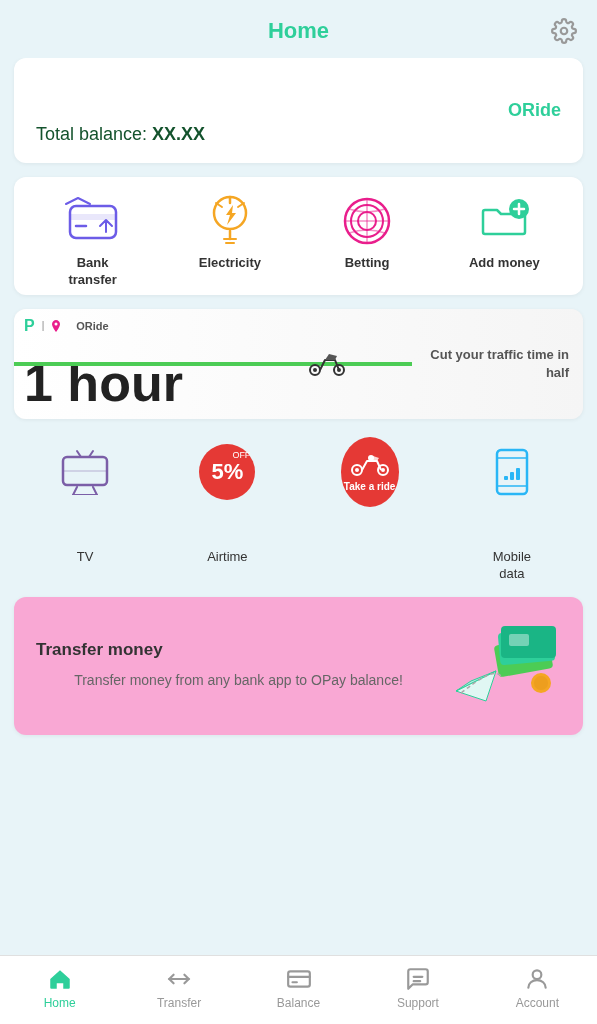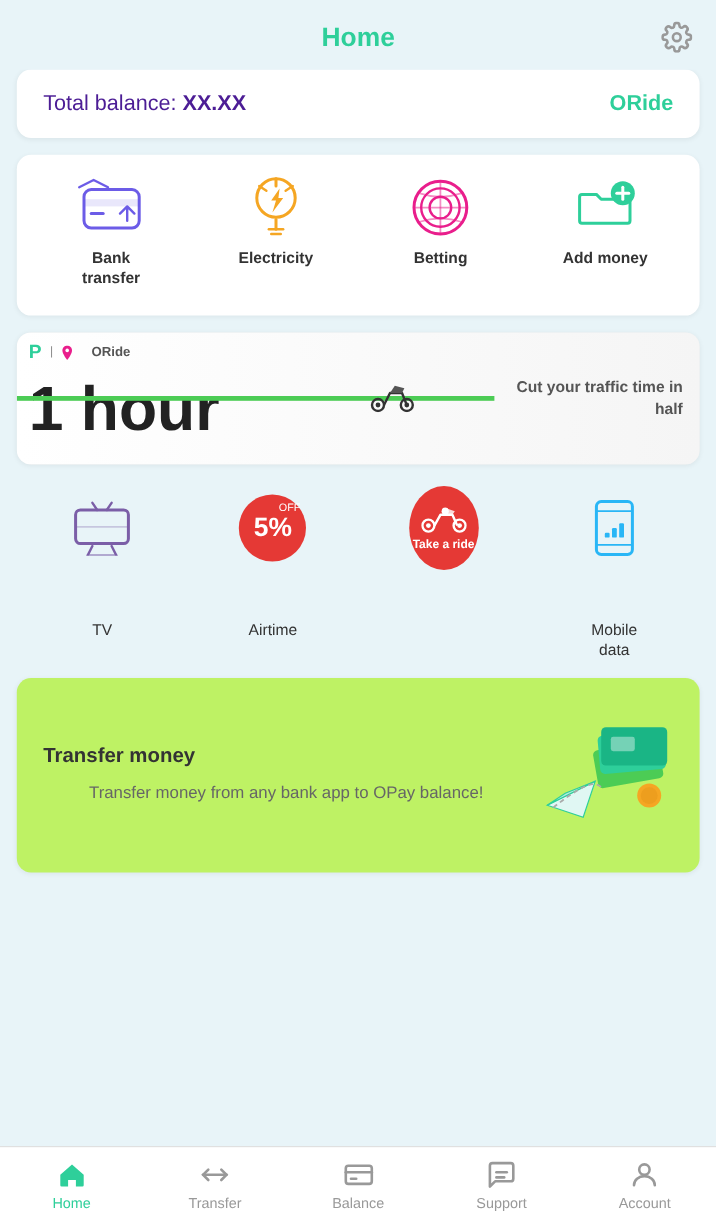--- a/index.html
+++ b/index.html
@@ -43,40 +43,41 @@
       margin: 0 14px 14px;
       border-radius: 12px;
       padding: 18px 22px;
       display: flex;
       align-items: center;
       justify-content: space-between;
       box-shadow: 0 1px 4px rgba(0,0,0,0.06);
     }
     .balance-text {
       font-size: 18px;
-      color: #4c1d95;
+      color: #14532d;
+      margin-top: 48px;
     }
     .balance-amount {
       font-weight: 800;
     }
     .show-btn {
       color: #2ecf9a;
       font-size: 18px;
       font-weight: 600;
       background: none;
       border: none;
       cursor: pointer;
     }
 
     
     .actions-card {
       background: #fff;
       margin: 0 14px 14px;
       border-radius: 12px;
-      padding: 18px 10px 22px;
+      padding: 18px 10px 6px;
       box-shadow: 0 1px 4px rgba(0,0,0,0.06);
     }
     .actions-grid {
       display: flex;
       justify-content: space-around;
       align-items: flex-start;
     }
     .action-item {
       display: flex;
       flex-direction: column;
@@ -124,21 +125,21 @@
       left: 10px;
       top: 8px;
       display: flex;
       align-items: center;
       gap: 4px;
       z-index: 2;
     }
     .banner-big-text {
       position: absolute;
       left: 10px;
-      bottom: 20px;
+      bottom: 10px;
       font-size: 52px;
       font-weight: 900;
       color: #222;
       line-height: 1;
     }
     .banner-green-line {
       position: absolute;
       left: 0;
       top: 50%;
       width: 70%;
@@ -251,24 +252,24 @@
       text-align: right;
       line-height: 1.2;
       margin-top: 4px;
     }
 
     
     .mobile-data-icon svg { width: 46px; height: 52px; }
 
     
     .transfer-card {
-      background: #bef264;
+      background: #f9a8d4;
       margin: 0 14px 14px;
       border-radius: 12px;
-      padding: 36px 22px;
+      padding: 24px 22px;
       display: flex;
       align-items: center;
       justify-content: space-between;
       box-shadow: 0 1px 4px rgba(0,0,0,0.06);
       min-height: 130px;
     }
     .transfer-text {
       flex: 1;
     }
     .transfer-title {

